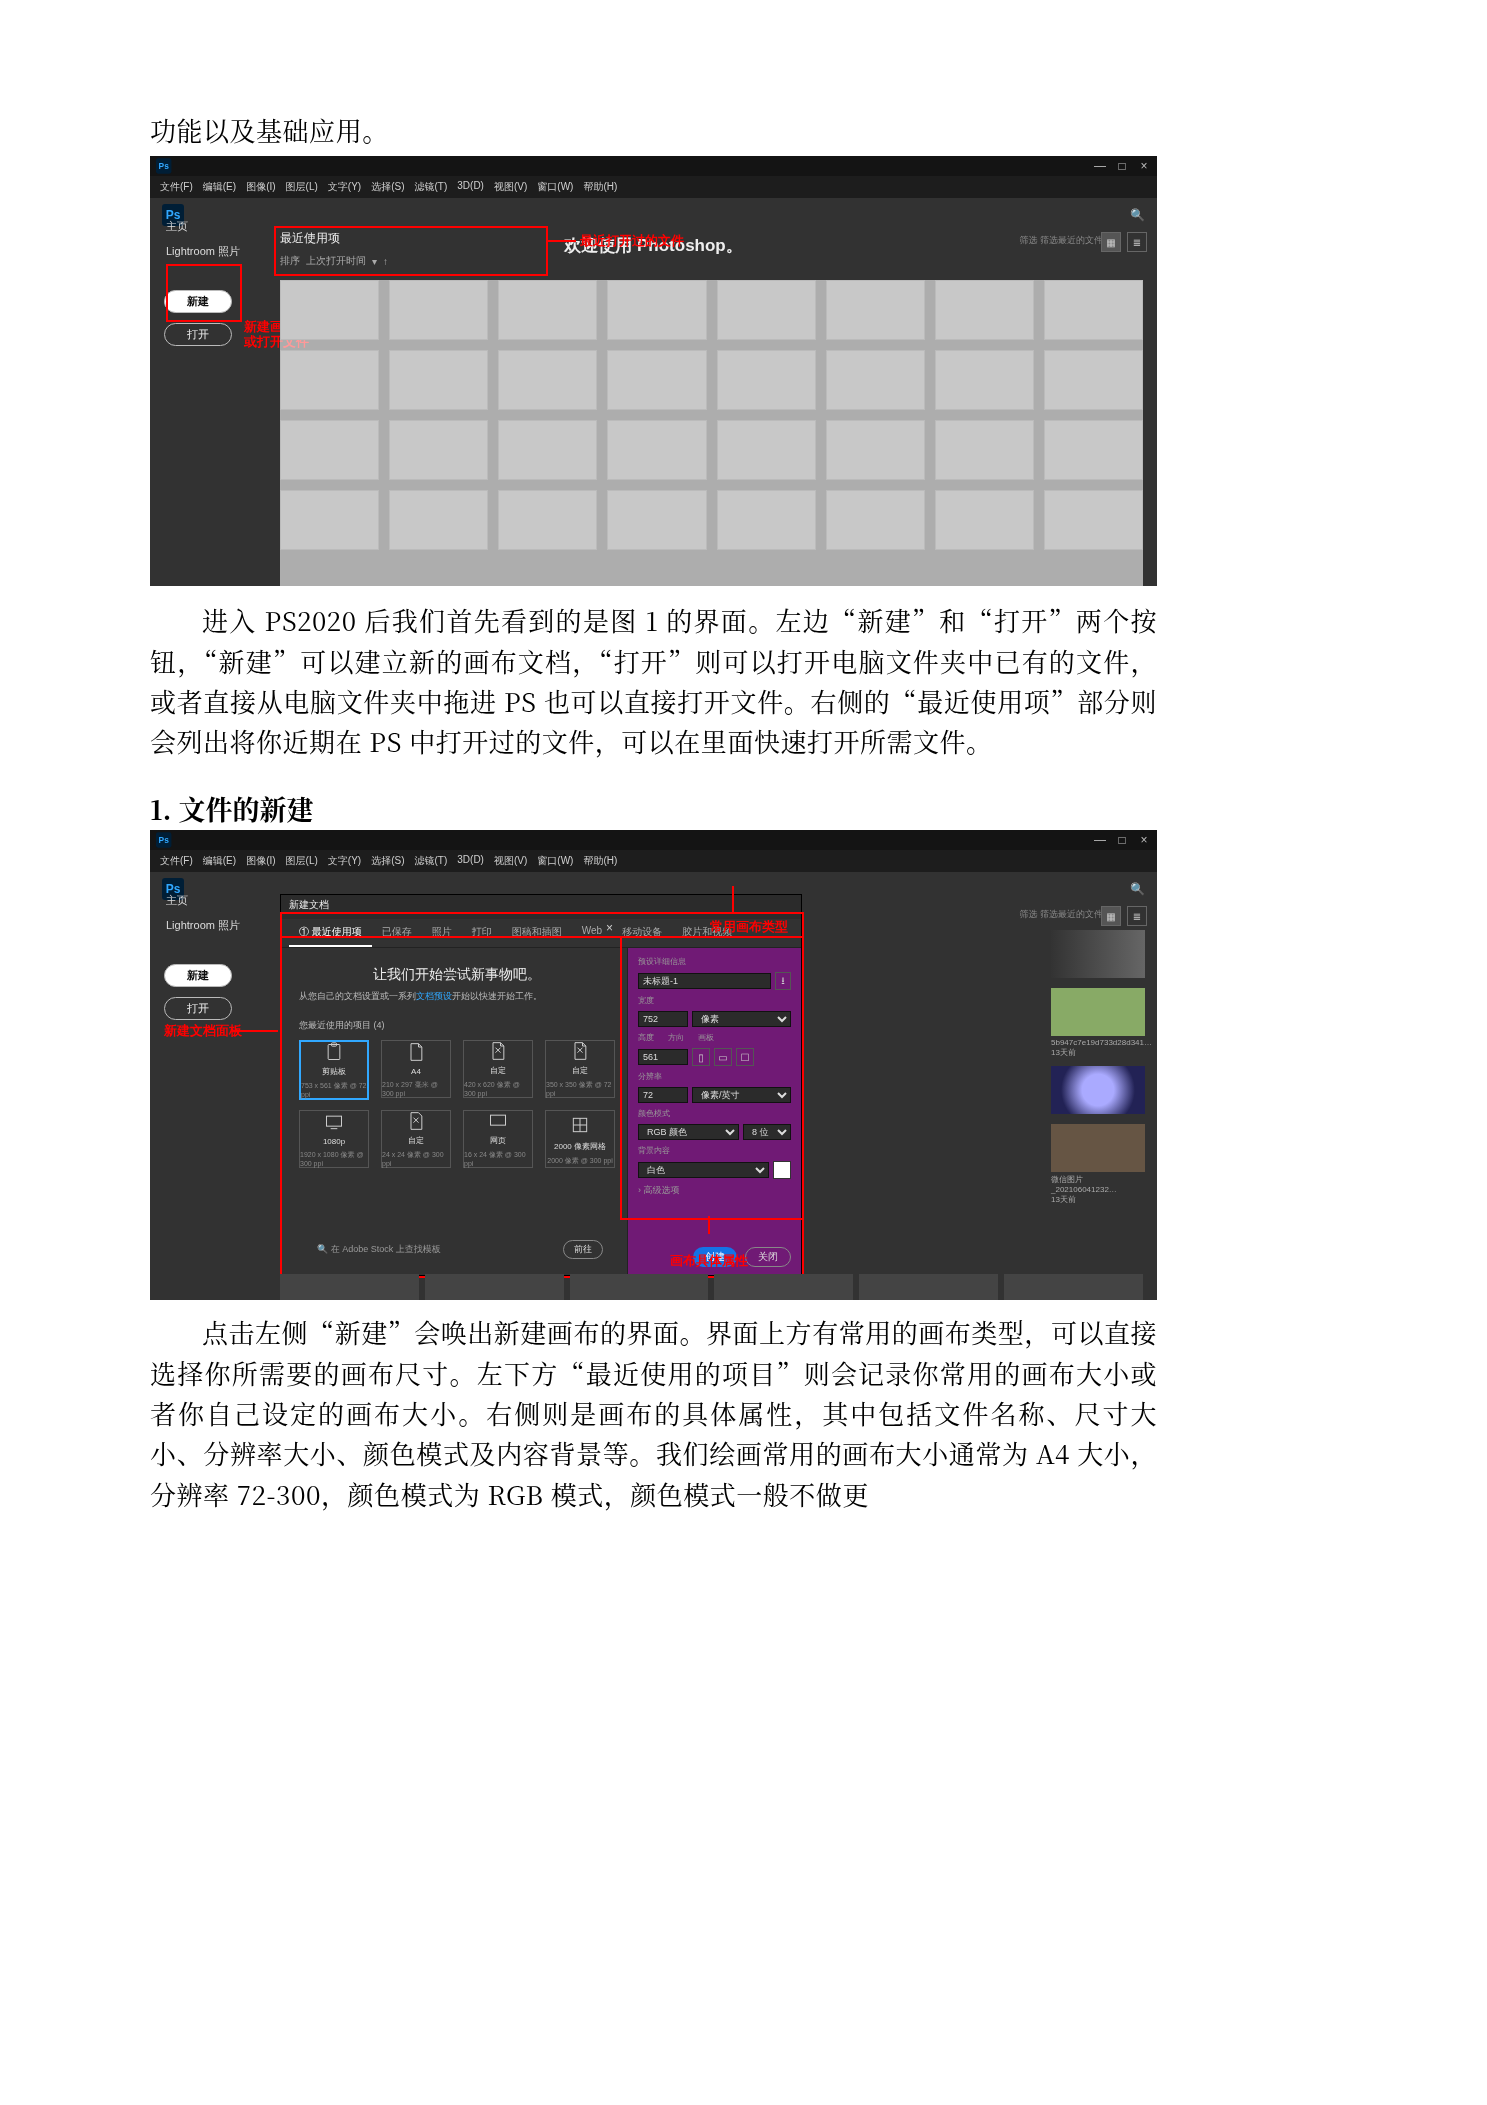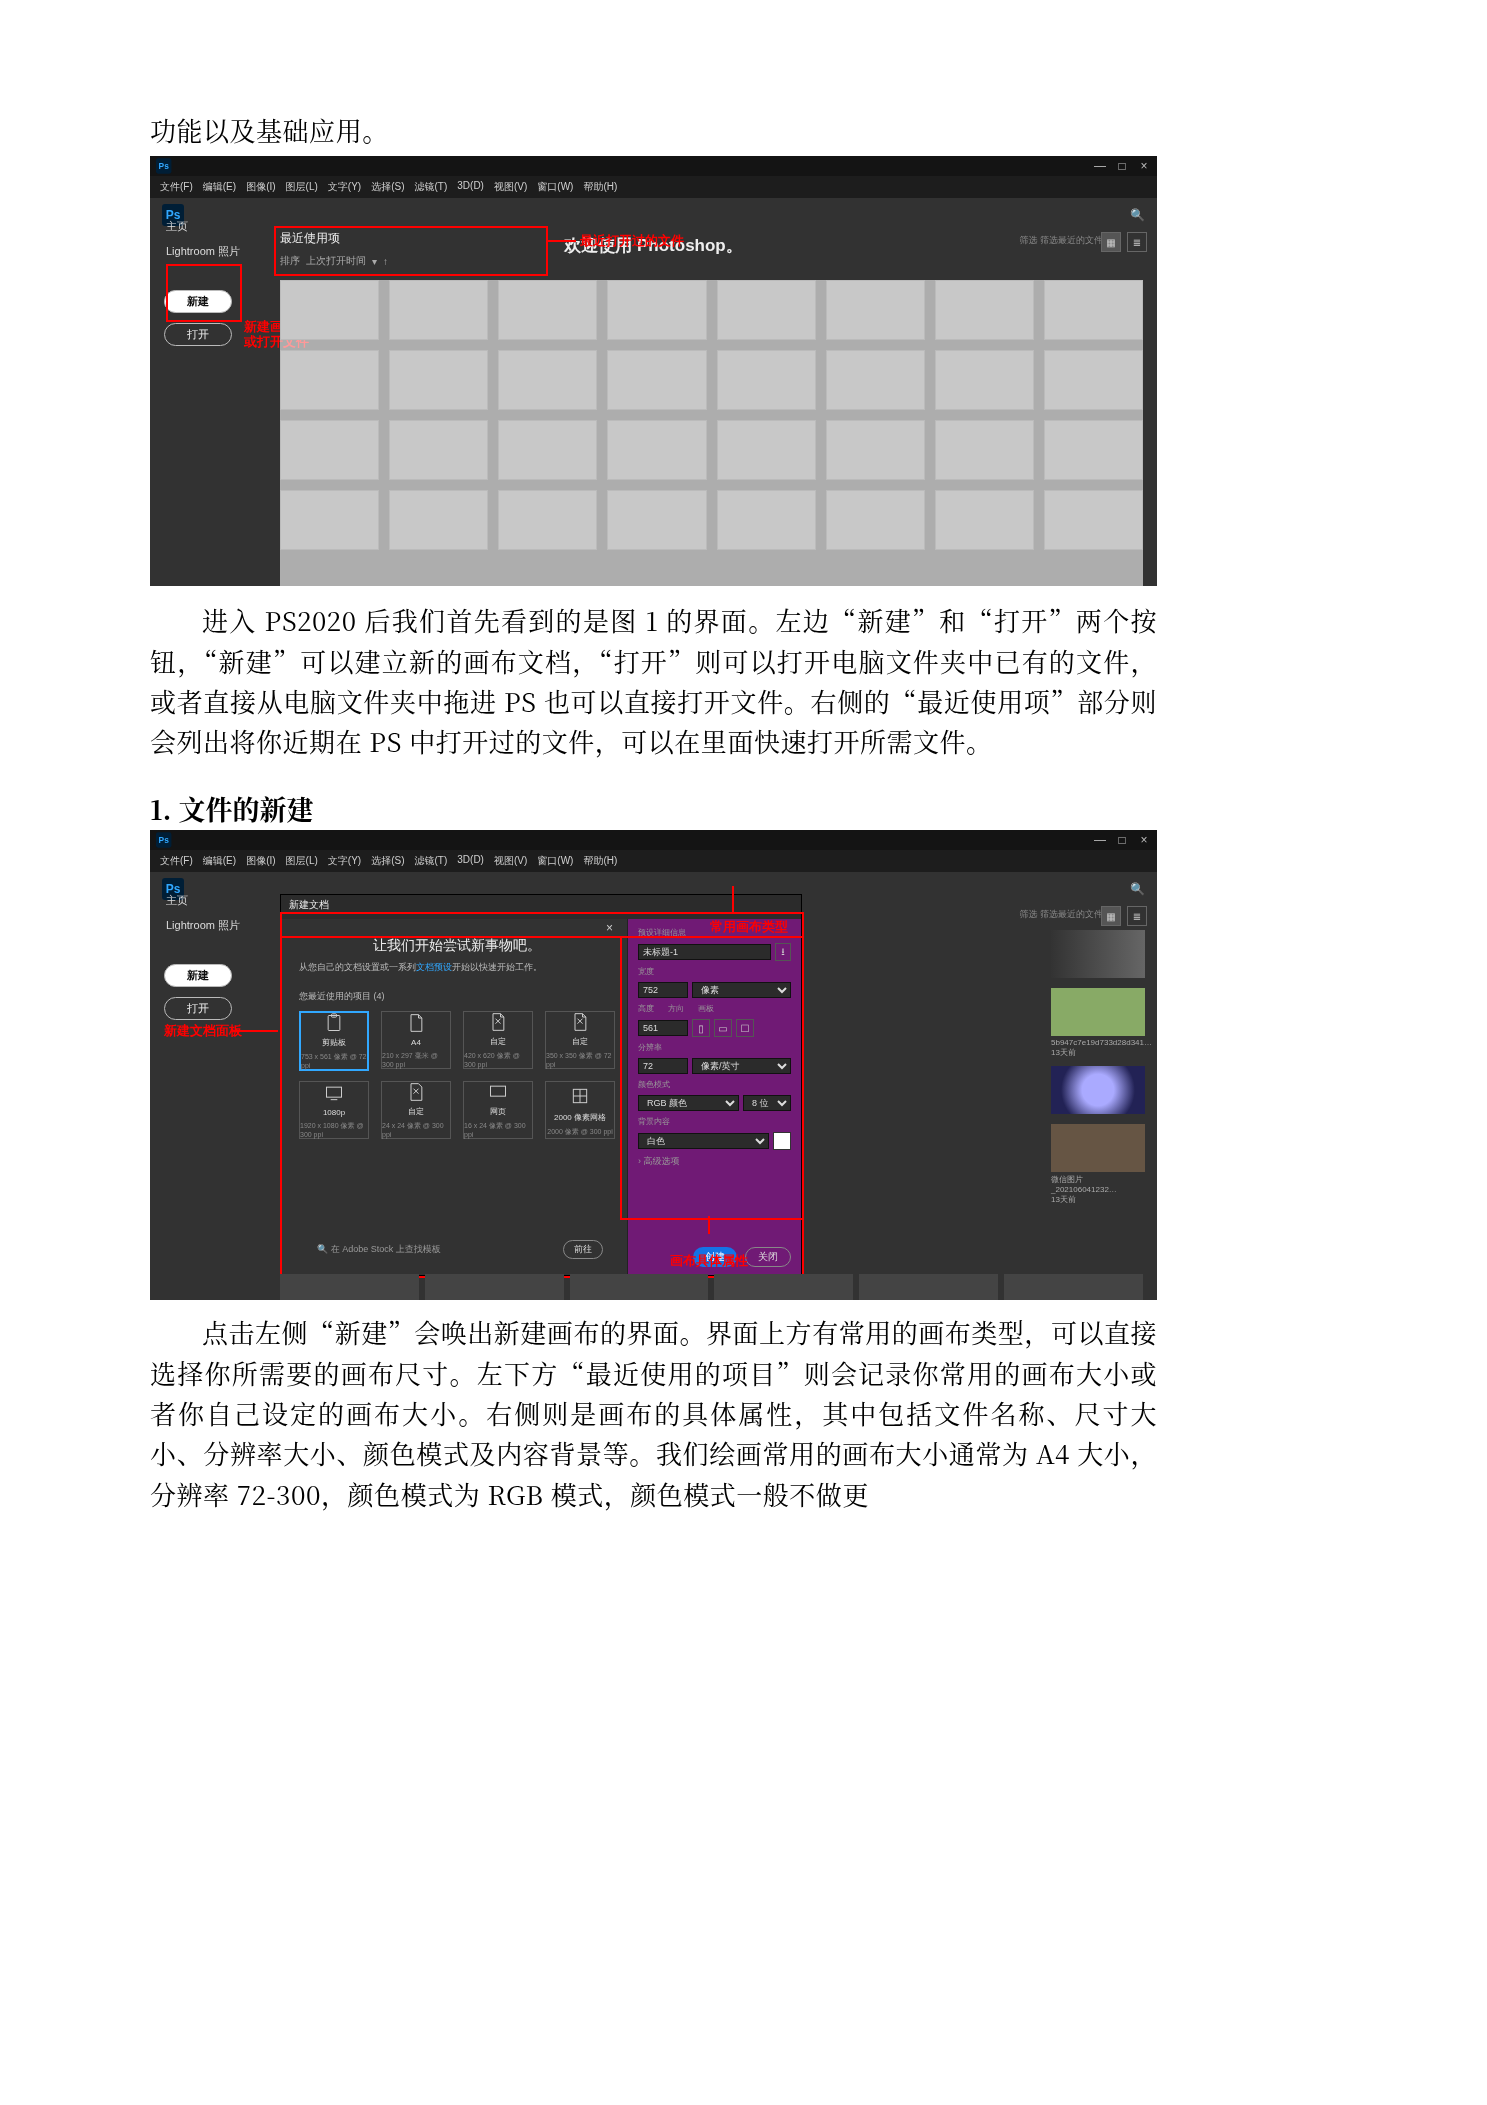--- a/index.html
+++ b/index.html
@@ -454,20 +454,30 @@
         </div>
       <div class="rt">
           <div class="img" style="background:#654;"></div>
           <div class="lab" style="white-space:pre-line">微信图片_202106041232…
 13天前</div>
         </div>
     </div>
 
     <div class="dialog">
       <div class="dialog-title">新建文档</div>
+      <div class="dialog-tabs">
+        <span class="active">① 最近使用项</span>
+        <span>已保存</span>
+        <span>照片</span>
+        <span>打印</span>
+        <span>图稿和插图</span>
+        <span>Web</span>
+        <span>移动设备</span>
+        <span>胶片和视频</span>
+      </div>
       <div class="dialog-body">
         <div class="dialog-left">
           <div class="dialog-headline">让我们开始尝试新事物吧。</div>
           <div class="dialog-sub">
             <span>从您自己的文档设置或一系列</span><a>文档预设</a><span>开始以快速开始工作。</span>
           </div>
 
           <div class="preset-label">您最近使用的项目 (4)</div>
           <div class="preset-grid">
             <div class="preset selected">

